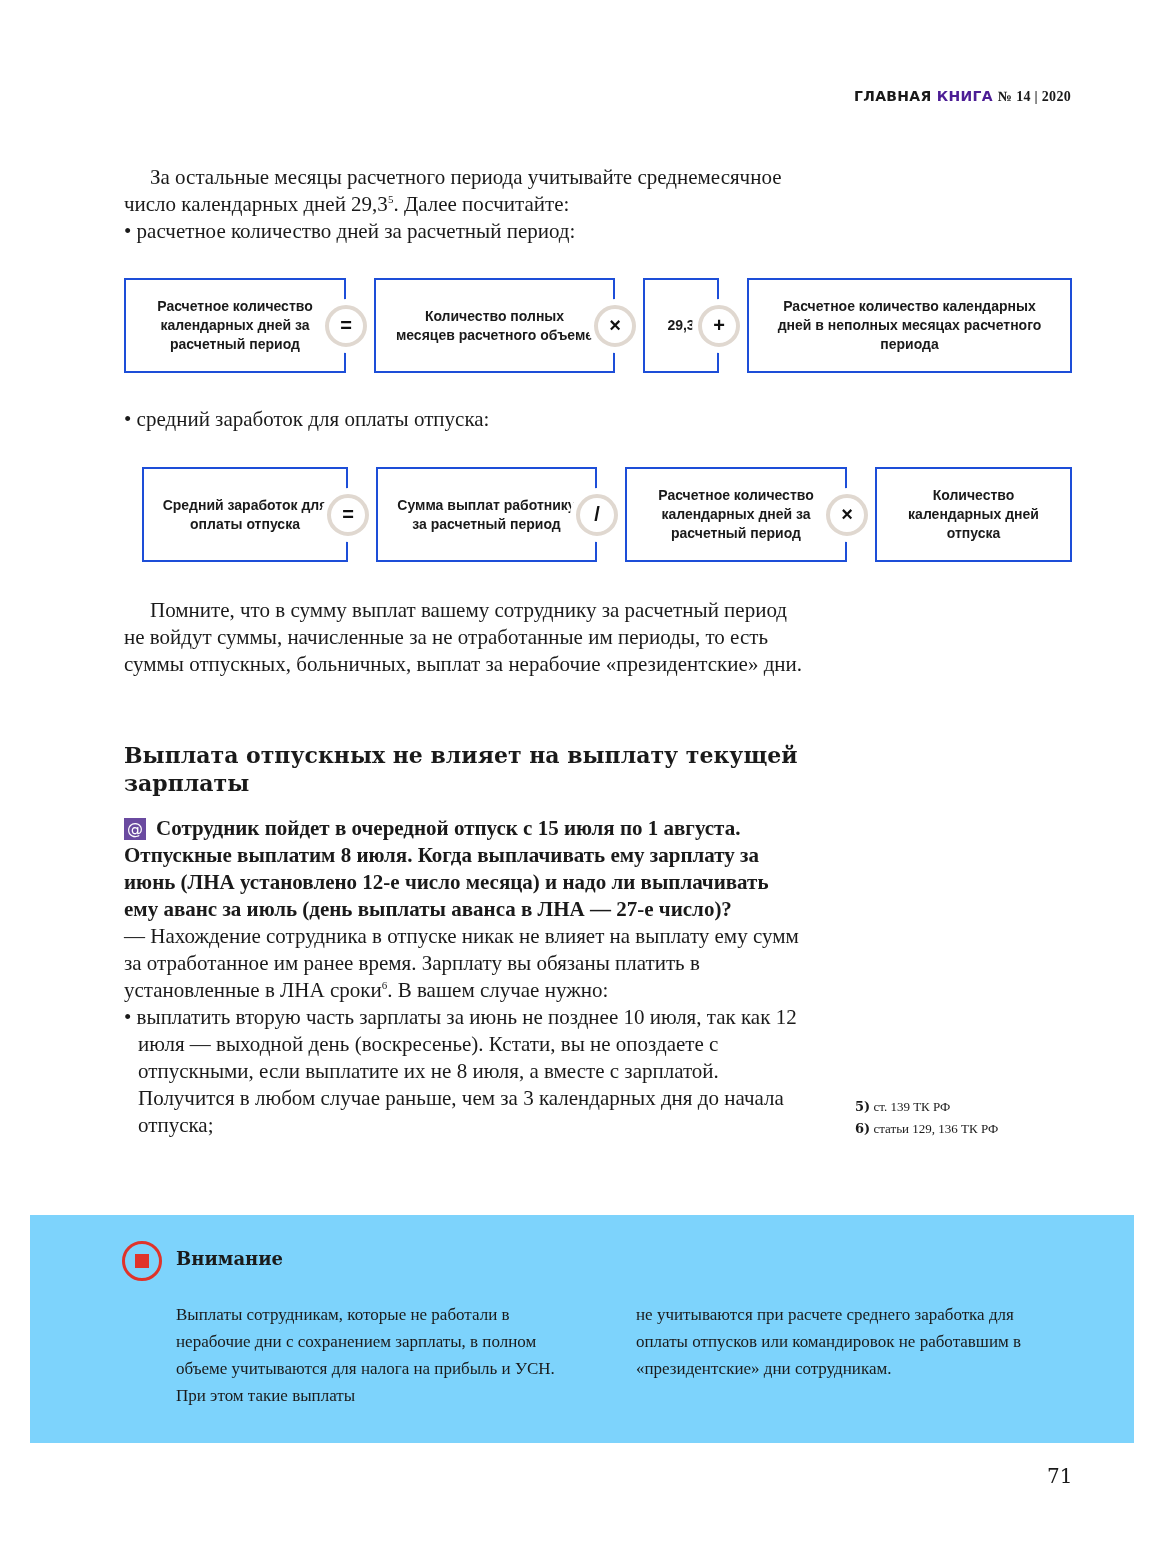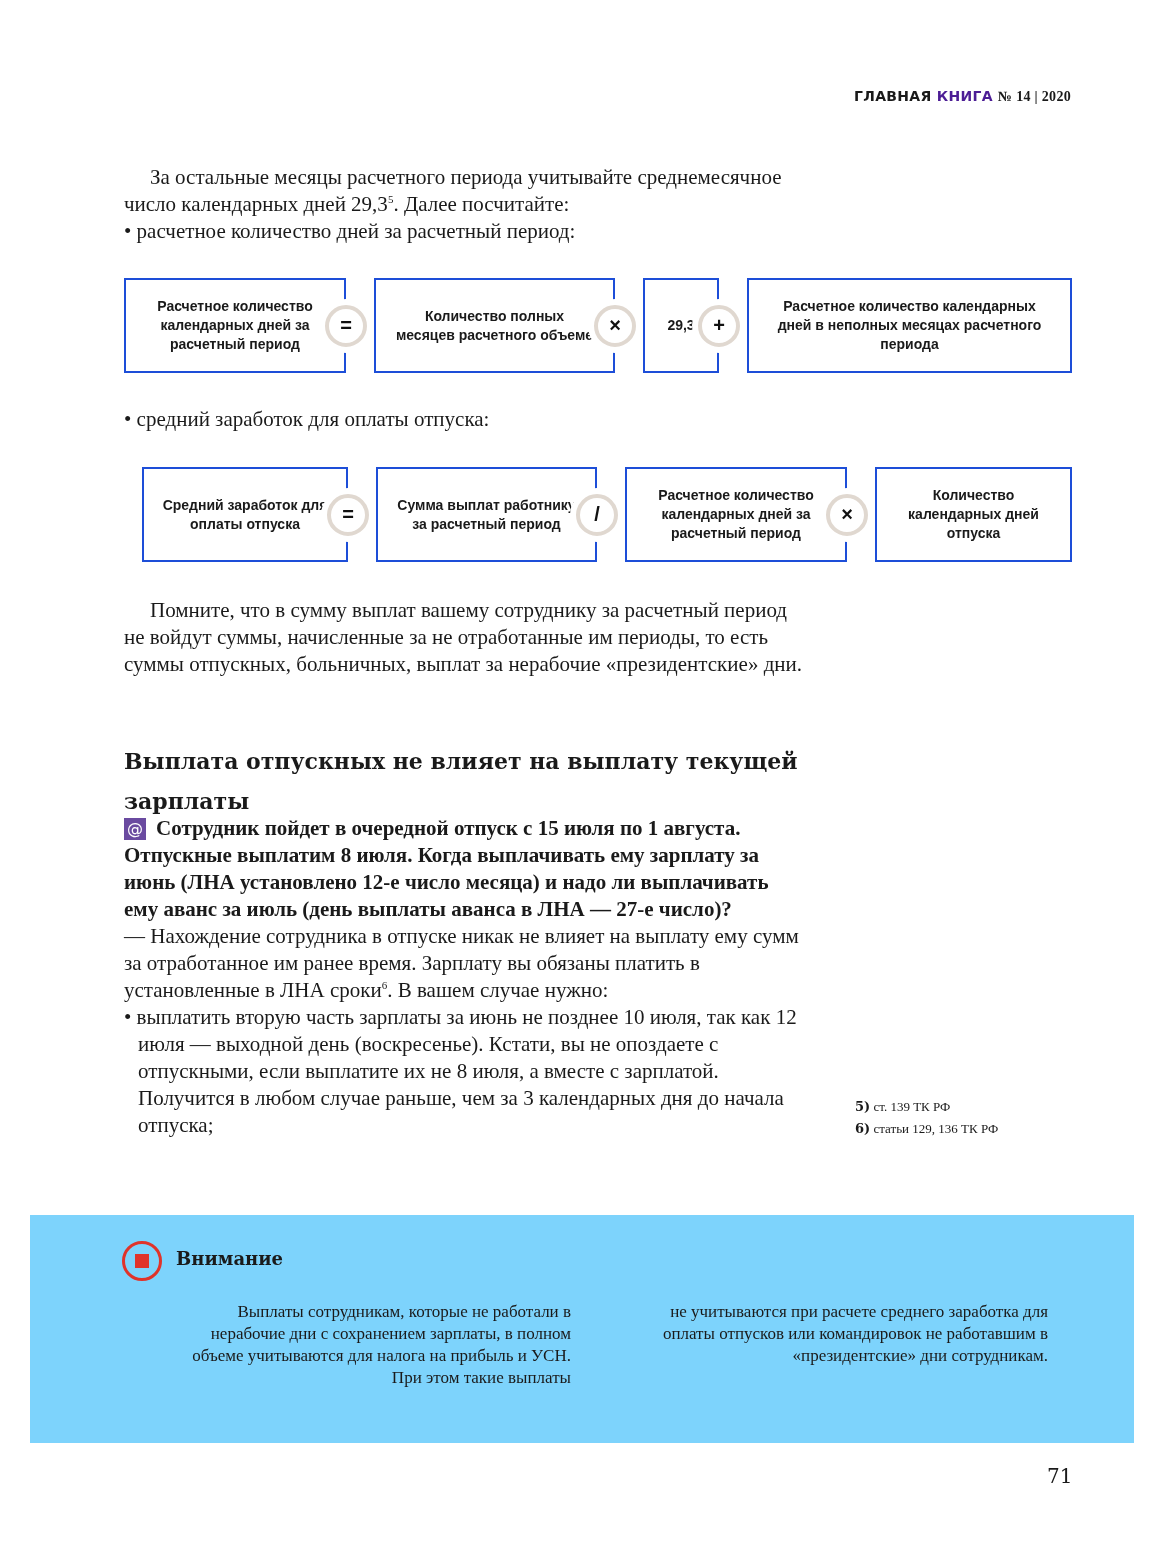--- a/index.html
+++ b/index.html
@@ -9,30 +9,30 @@
   .header .brand2{font-family:"DejaVu Sans","Liberation Sans",sans-serif;font-weight:900;color:#4c1d95;}
   .header .issue{font-family:"Liberation Serif",serif;font-weight:bold;}
   .body-text{position:absolute;left:124px;width:680px;font-family:"Liberation Serif",serif;font-size:21px;line-height:27px;}
   .indent{text-indent:26px;}
   .bullet{padding-left:14px;text-indent:-14px;}
   sup{font-size:11px;line-height:0;vertical-align:super;}
   .formula{position:absolute;left:124px;width:948px;display:flex;align-items:stretch;}
   .fbox{border:2px solid #1d4ed8;background:#fff;display:flex;align-items:center;justify-content:center;text-align:center;font-family:"Liberation Sans",sans-serif;font-weight:bold;font-size:14px;line-height:19px;color:#1a1a1a;box-sizing:border-box;}
   .op{position:relative;width:0;z-index:2;}
   .op span{position:absolute;top:50%;left:0;transform:translate(-50%,-50%);width:34px;height:34px;border:4px solid #e0d8d0;border-radius:50%;background:#fff;box-shadow:0 0 0 6px #fff;display:flex;align-items:center;justify-content:center;font-family:"Liberation Sans",sans-serif;font-weight:bold;font-size:20px;color:#111;}
-  .h2{position:absolute;left:124px;top:741px;width:680px;font-family:"DejaVu Serif",serif;font-weight:bold;font-size:22px;line-height:40px;}
+  .h2{position:absolute;left:124px;top:741px;width:680px;font-family:"DejaVu Serif",serif;font-weight:bold;font-size:22px;line-height:28px;}
   .question{position:absolute;left:124px;top:815px;width:680px;font-family:"Liberation Serif",serif;font-weight:bold;font-size:21px;line-height:27px;}
   .at-icon{display:inline-block;width:22px;height:22px;background:#6a4aa0;color:#fff;font-family:"DejaVu Sans",sans-serif;font-size:16px;line-height:22px;text-align:center;vertical-align:1px;margin-right:10px;font-weight:normal;}
   .footnotes{position:absolute;left:855px;top:1096px;font-family:"Liberation Serif",serif;font-size:13px;line-height:22px;}
   .footnotes b{font-family:"DejaVu Serif",serif;}
   .notice{position:absolute;left:30px;top:1215px;width:1104px;height:228px;background:#7dd3fc;}
   .notice-icon{position:absolute;left:92px;top:26px;width:34px;height:34px;border:3px solid #e0332a;border-radius:50%;}
   .notice-icon:after{content:"";position:absolute;left:10px;top:10px;width:14px;height:14px;background:#e0332a;}
   .notice-title{position:absolute;left:146px;top:33px;font-family:"DejaVu Serif",serif;font-weight:bold;font-size:18px;}
-  .notice-col{position:absolute;top:86px;font-family:"Liberation Serif",serif;font-size:17px;line-height:22px;width:420px;text-align:right;}
+  .notice-col{position:absolute;top:86px;font-family:"Liberation Serif",serif;font-size:17px;line-height:27px;width:420px;}
   .page-num{position:absolute;left:1047px;top:1464px;font-family:"DejaVu Serif",serif;font-size:20px;}
 </style>
 </head>
 <body>
 
 <div class="header">
   <span class="brand1">ГЛАВНАЯ</span>
   <span class="brand2">КНИГА</span>
   <span class="issue">№ 14 | 2020</span>
 </div>

